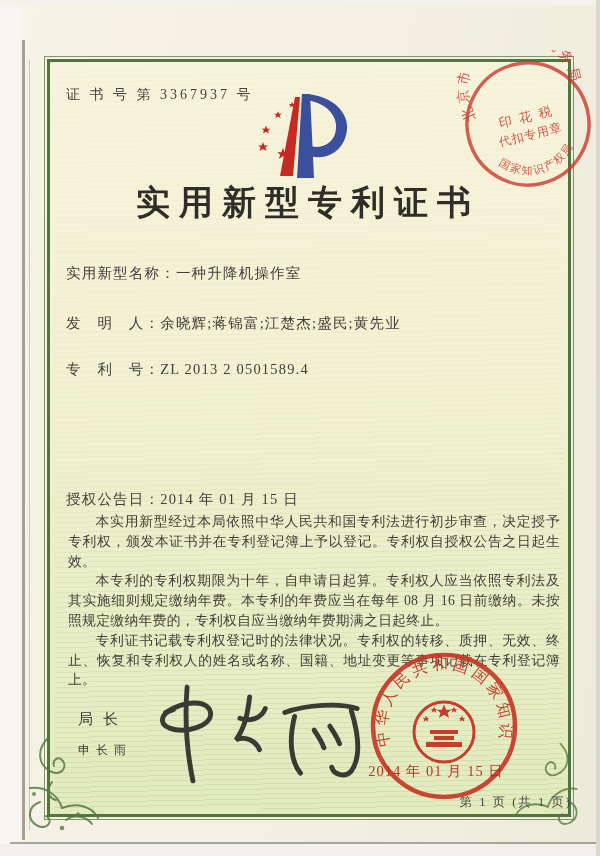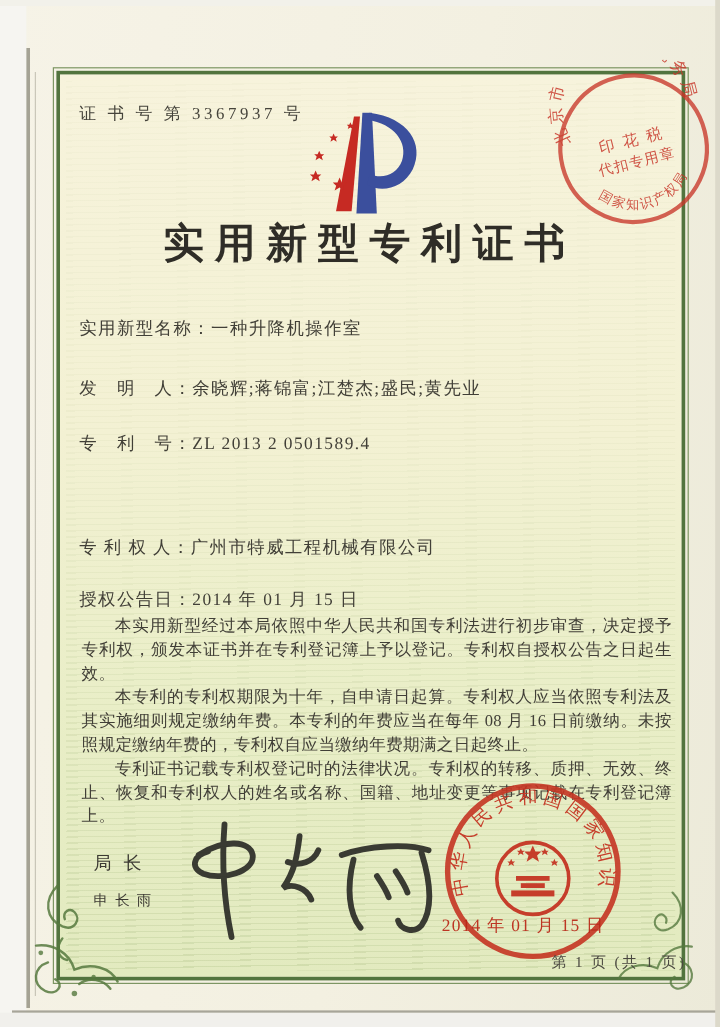--- a/index.html
+++ b/index.html
@@ -128,21 +128,20 @@
     </text>
     <text x="66" y="63" text-anchor="middle" font-size="13" letter-spacing="2" fill="#c8372a" opacity=".92">印 花 税</text>
     <text x="66" y="81" text-anchor="middle" font-size="12" letter-spacing="1" fill="#c8372a" opacity=".92">代扣专用章</text>
   </svg>
 
   <div class="title">实用新型专利证书</div>
 
   <div class="field f0"><span>实用新型名称：</span><span>一种升降机操作室</span></div>
   <div class="field f1"><span>发　明　人：</span><span>余晓辉;蒋锦富;江楚杰;盛民;黄先业</span></div>
   <div class="field f2"><span>专　利　号：</span><span>ZL 2013 2 0501589.4</span></div>
-  <div class="field f4"><span>专 利 权 人：</span><span>广州市特威工程机械有限公司</span></div>
   <div class="field f5"><span>授权公告日：</span><span>2014 年 01 月 15 日</span></div>
 
   <div class="paras">
     <p>本实用新型经过本局依照中华人民共和国专利法进行初步审查，决定授予专利权，颁发本证书并在专利登记簿上予以登记。专利权自授权公告之日起生效。</p>
     <p>本专利的专利权期限为十年，自申请日起算。专利权人应当依照专利法及其实施细则规定缴纳年费。本专利的年费应当在每年 08 月 16 日前缴纳。未按照规定缴纳年费的，专利权自应当缴纳年费期满之日起终止。</p>
     <p>专利证书记载专利权登记时的法律状况。专利权的转移、质押、无效、终止、恢复和专利权人的姓名或名称、国籍、地址变更等事项记载在专利登记簿上。</p>
   </div>
 
   <div class="officer-title">局长</div>
   <div class="officer-name">申长雨</div>

